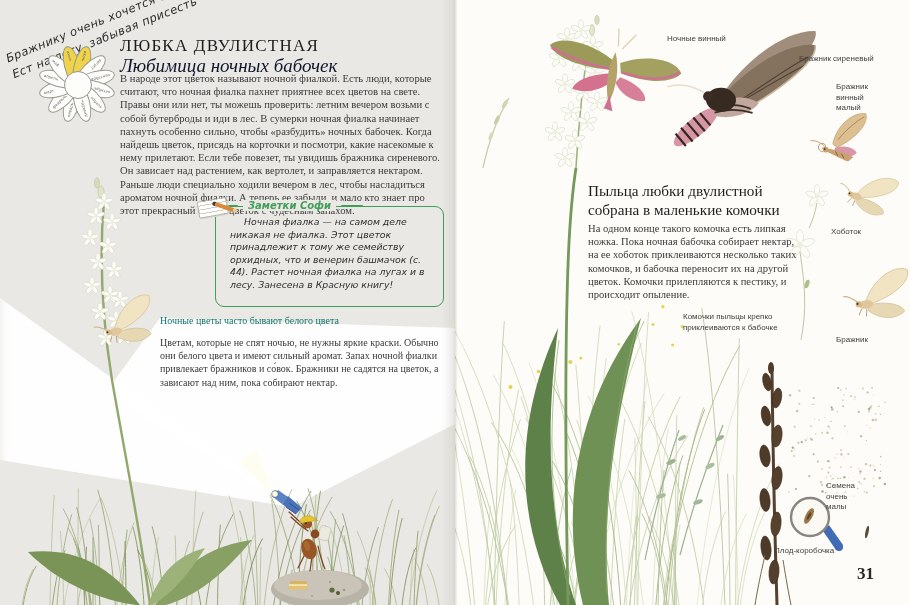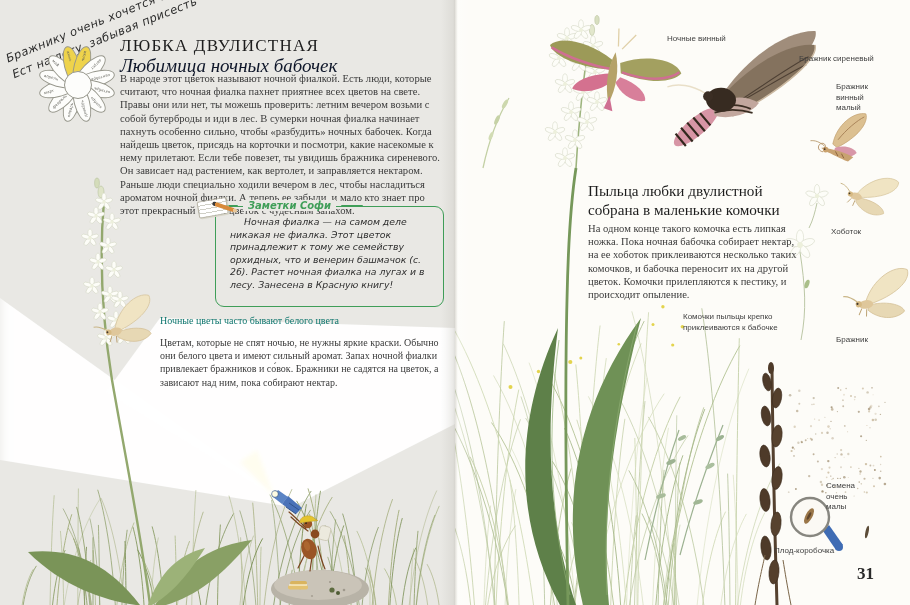--- a/index.html
+++ b/index.html
@@ -339,21 +339,21 @@
     <div class="notebox">
       <div class="notebox-icon">
         <div class="paper"></div>
           <div class="pencil"></div>
       </div>
       <div class="notebox-title">
         <span class="dash"></span>
         <span class="t">Заметки Софи</span>
         <span class="dash"></span>
       </div>
-      <p class="notebox-text">Ночная фиалка — на самом деле никакая не фиалка. Этот цветок принадлежит к тому же семейству орхидных, что и венерин башмачок (с. 26). Растет ночная фиалка на лугах и в лесу. Занесена в Красную книгу!</p>
+      <p class="notebox-text">Ночная фиалка — на самом деле никакая не фиалка. Этот цветок принадлежит к тому же семейству орхидных, что и венерин башмачок (с. 44). Растет ночная фиалка на лугах и в лесу. Занесена в Красную книгу!</p>
     </div>
 
     <h3 class="txt section-heading">Ночные цветы часто бывают белого цвета</h3>
     <p class="txt section-text">Цветам, которые не спят ночью, не нужны яркие краски. Обычно они белого цвета и имеют сильный аромат. Запах ночной фиалки привлекает бражников и со́вок. Бражники не садятся на цветок, а зависают над ним, пока собирают нектар.</p>
     <div class="handwriting">Бражнику очень хочется есть.
 Ест на лету, забывая присесть</div>
   </div>
 
   <div class="page page-right">
     <svg class="illus" id="svg-right" viewBox="0 0 455 605">

